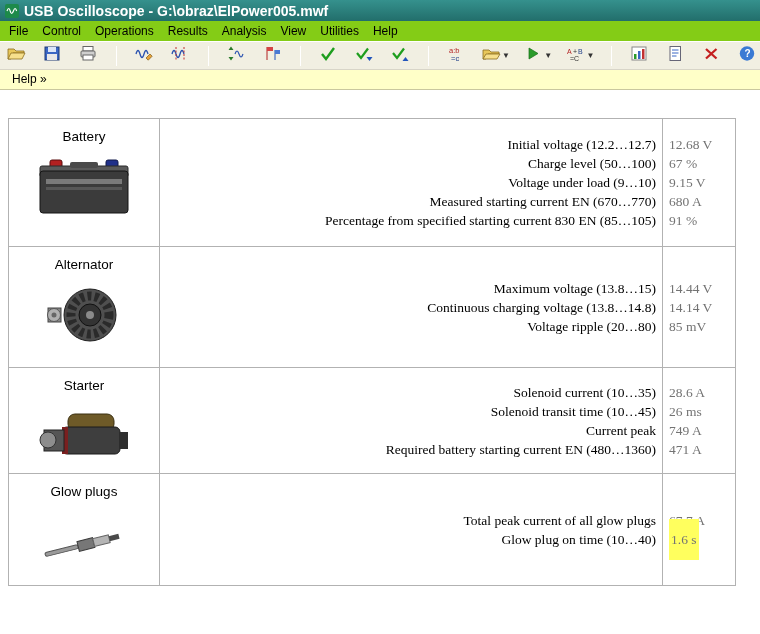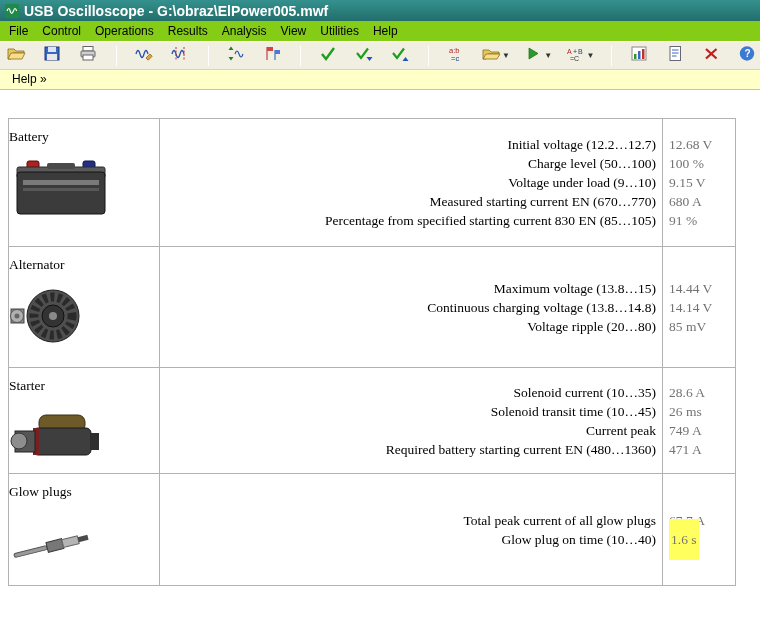--- a/index.html
+++ b/index.html
@@ -30,21 +30,21 @@
   .tab.active { background: #f7f6f0; font-weight: bold; height: 22px; line-height: 22px;
     margin-bottom: -1px; z-index: 2; position: relative; }
 
   .helpbar { height: 20px; background: #ffffc8; border-bottom: 1px solid #c9c79e;
     font-size: 12px; line-height: 19px; padding-left: 12px; color: #000; }
 
   .content { height: 520px; background: #fff; padding: 28px 0 0 8px; }
 
   table.results { border-collapse: collapse; }
   table.results td { border: 1px solid #b2b2b2; }
-  td.c-name { width: 151px; vertical-align: top; text-align: left; padding-top: 10px; font-family: Liberation Serif, serif; }
+  td.c-name { width: 151px; vertical-align: top; text-align: center; padding-top: 10px; }
   td.c-params { width: 503px; vertical-align: middle; text-align: right; padding-right: 6px;
     font-family: "Liberation Serif", serif; font-size: 13.5px; color: #000; }
   td.c-values { width: 73px; vertical-align: middle; text-align: left; padding-left: 6px;
     font-family: "Liberation Serif", serif; font-size: 13.5px; color: #737373; }
   .p-line, .v-line { height: 19px; line-height: 19px; white-space: nowrap; }
   .hl { background: #ffff5e; padding: 13px 2px; }
   .comp-name { font-size: 13.5px; margin-bottom: 8px; color: #000; }
   .comp-img { display: inline-block; }
   .img-battery-icon { margin-top: 2px; }
   .img-alternator-icon { margin-top: 4px; }
@@ -225,21 +225,21 @@
             </td>
             <td class="c-params">
               <div class="p-line">Initial voltage (12.2…12.7)</div>
               <div class="p-line">Charge level (50…100)</div>
               <div class="p-line">Voltage under load (9…10)</div>
               <div class="p-line">Measured starting current EN (670…770)</div>
               <div class="p-line">Percentage from specified starting current 830 EN (85…105)</div>
             </td>
             <td class="c-values">
               <div class="v-line"><span>12.68 V</span></div>
-              <div class="v-line"><span>100 %</span></div>
+              <div class="v-line"><span>67 %</span></div>
               <div class="v-line"><span>9.15 V</span></div>
               <div class="v-line"><span>680 A</span></div>
               <div class="v-line"><span>91 %</span></div>
             </td>
           </tr>
           <tr class="sec1">
             <td class="c-name">
               <div class="comp-name">Alternator</div>
               <div><svg class="comp-img img-alternator-icon" width="76" height="62" viewBox="0 0 76 62">
                   <rect x="2" y="24" width="13" height="14" fill="#8a8a8a" stroke="#444"></rect>

